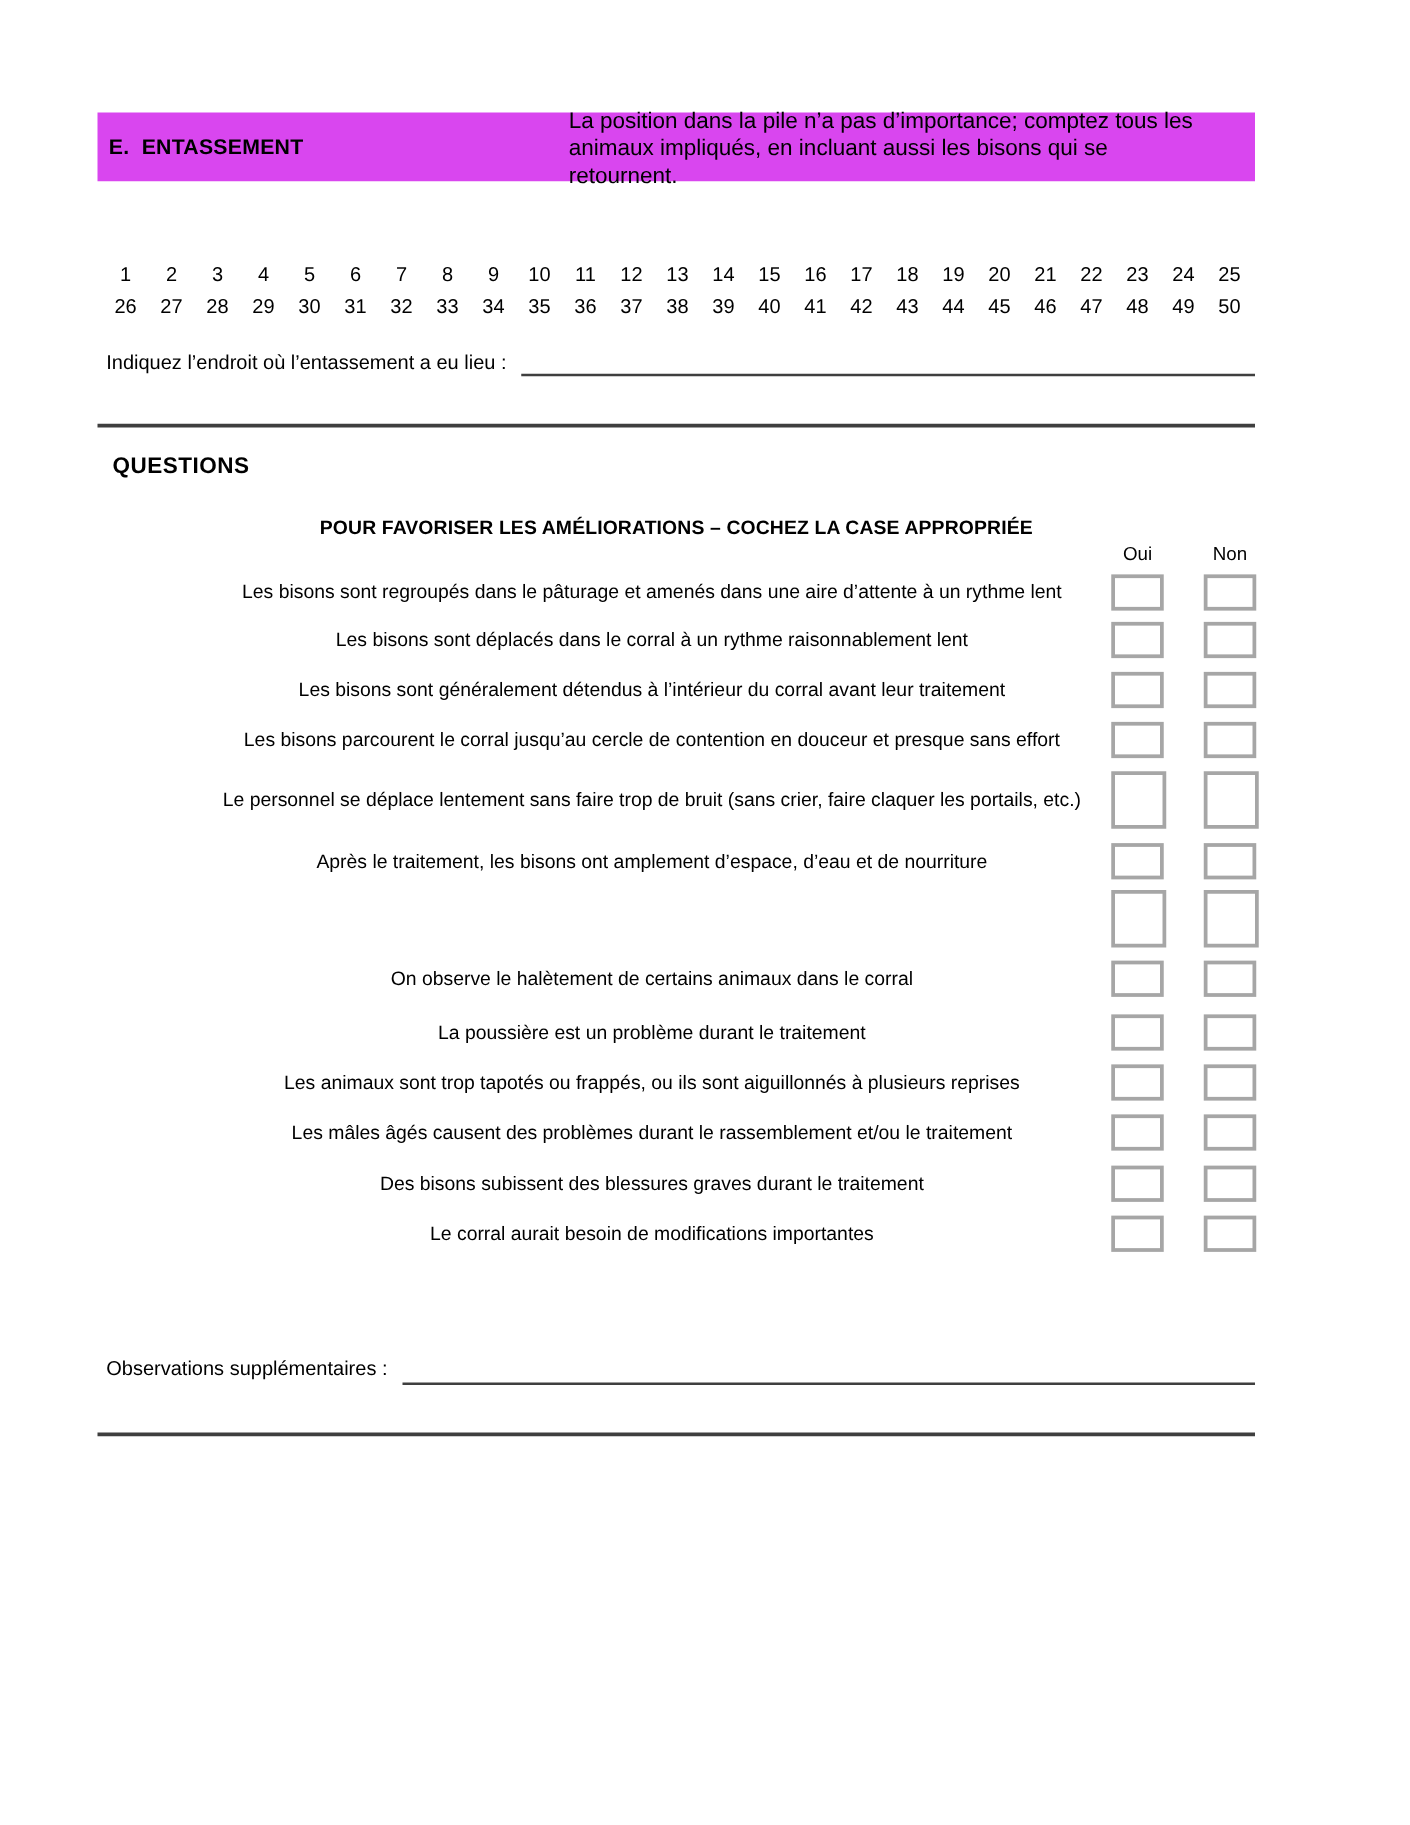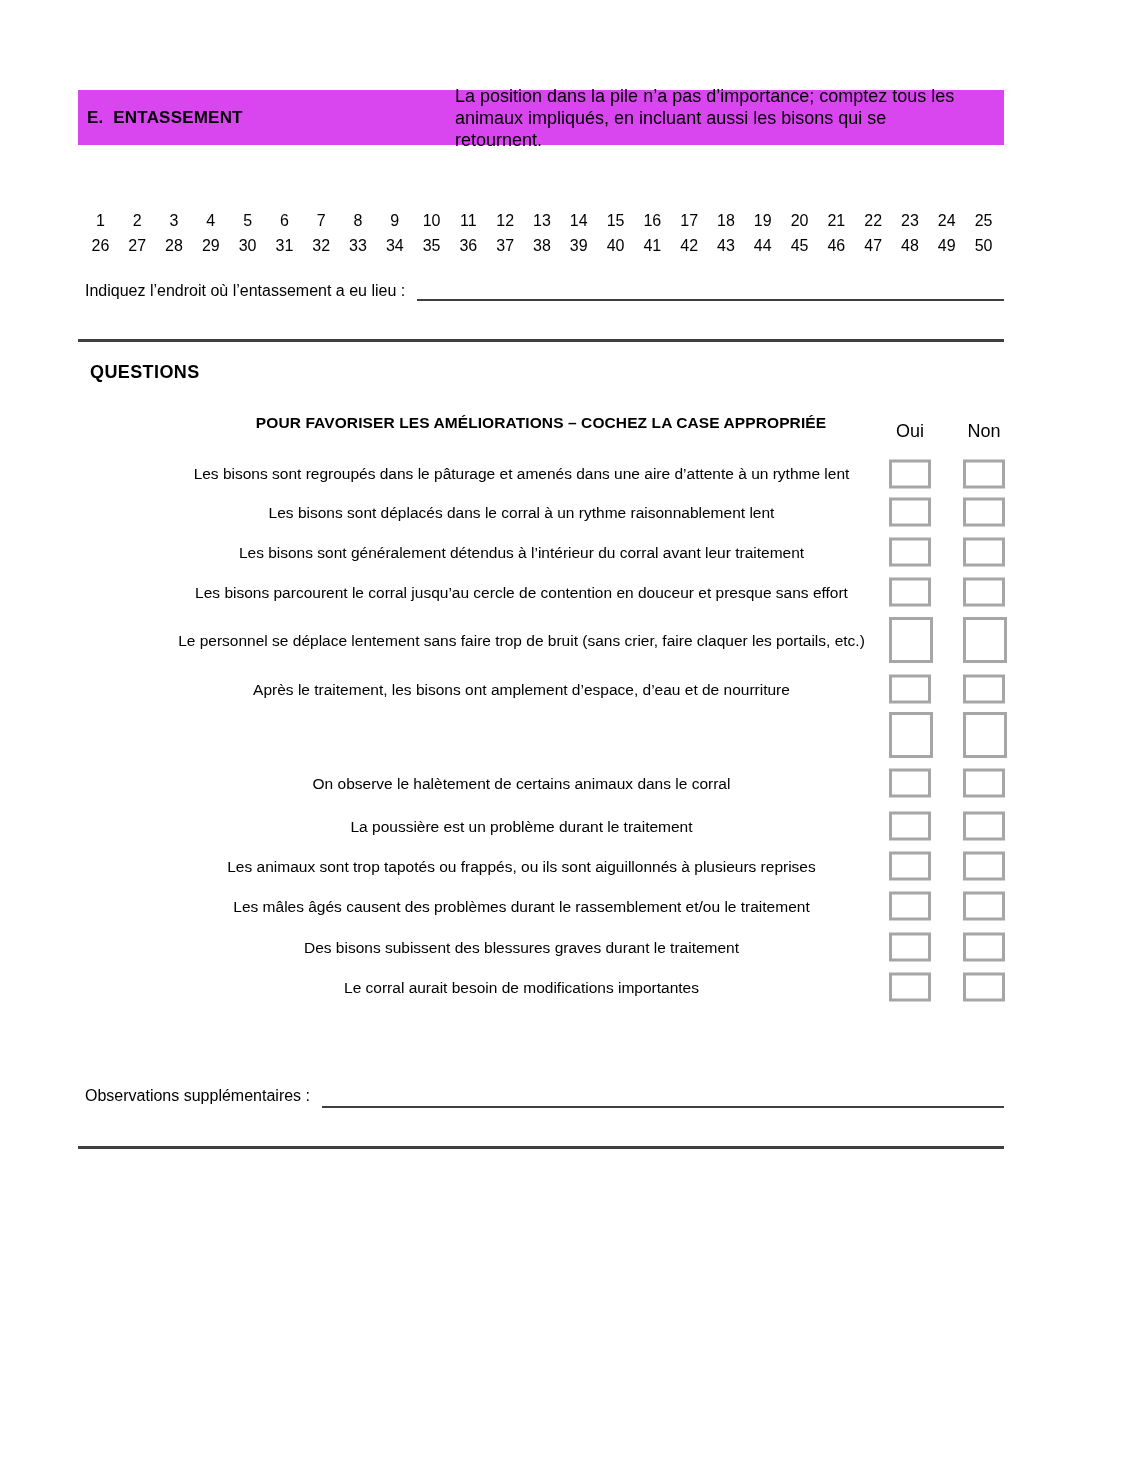--- a/index.html
+++ b/index.html
@@ -60,21 +60,21 @@
 
   .questions-heading{
     left:90px;top:362px;
     font-size:18px;font-weight:700;letter-spacing:0.4px;
   }
   .questions-subheading{
     left:78px;top:397px;width:926px;text-align:center;
     font-size:15.5px;font-weight:700;letter-spacing:0.1px;margin-top:17px;
   }
 
-  .ouinon-header{left:78px;top:421px;width:926px;height:20px;font-size:18px;}
+  .ouinon-header{left:78px;top:435px;width:926px;height:20px;font-size:15px;}
   .ouinon-header span{position:absolute;width:42px;text-align:center;}
   .col-yes{left:811px;}
   .col-no{left:885px;}
 
   .qrows{left:78px;top:455px;width:926px;text-align:center;}
   .qrow{position:relative;display:flex;align-items:center;}
   .qtext{
     flex:1;padding-left:7px;padding-right:46px;
     font-size:15.5px;line-height:19px;
   }

